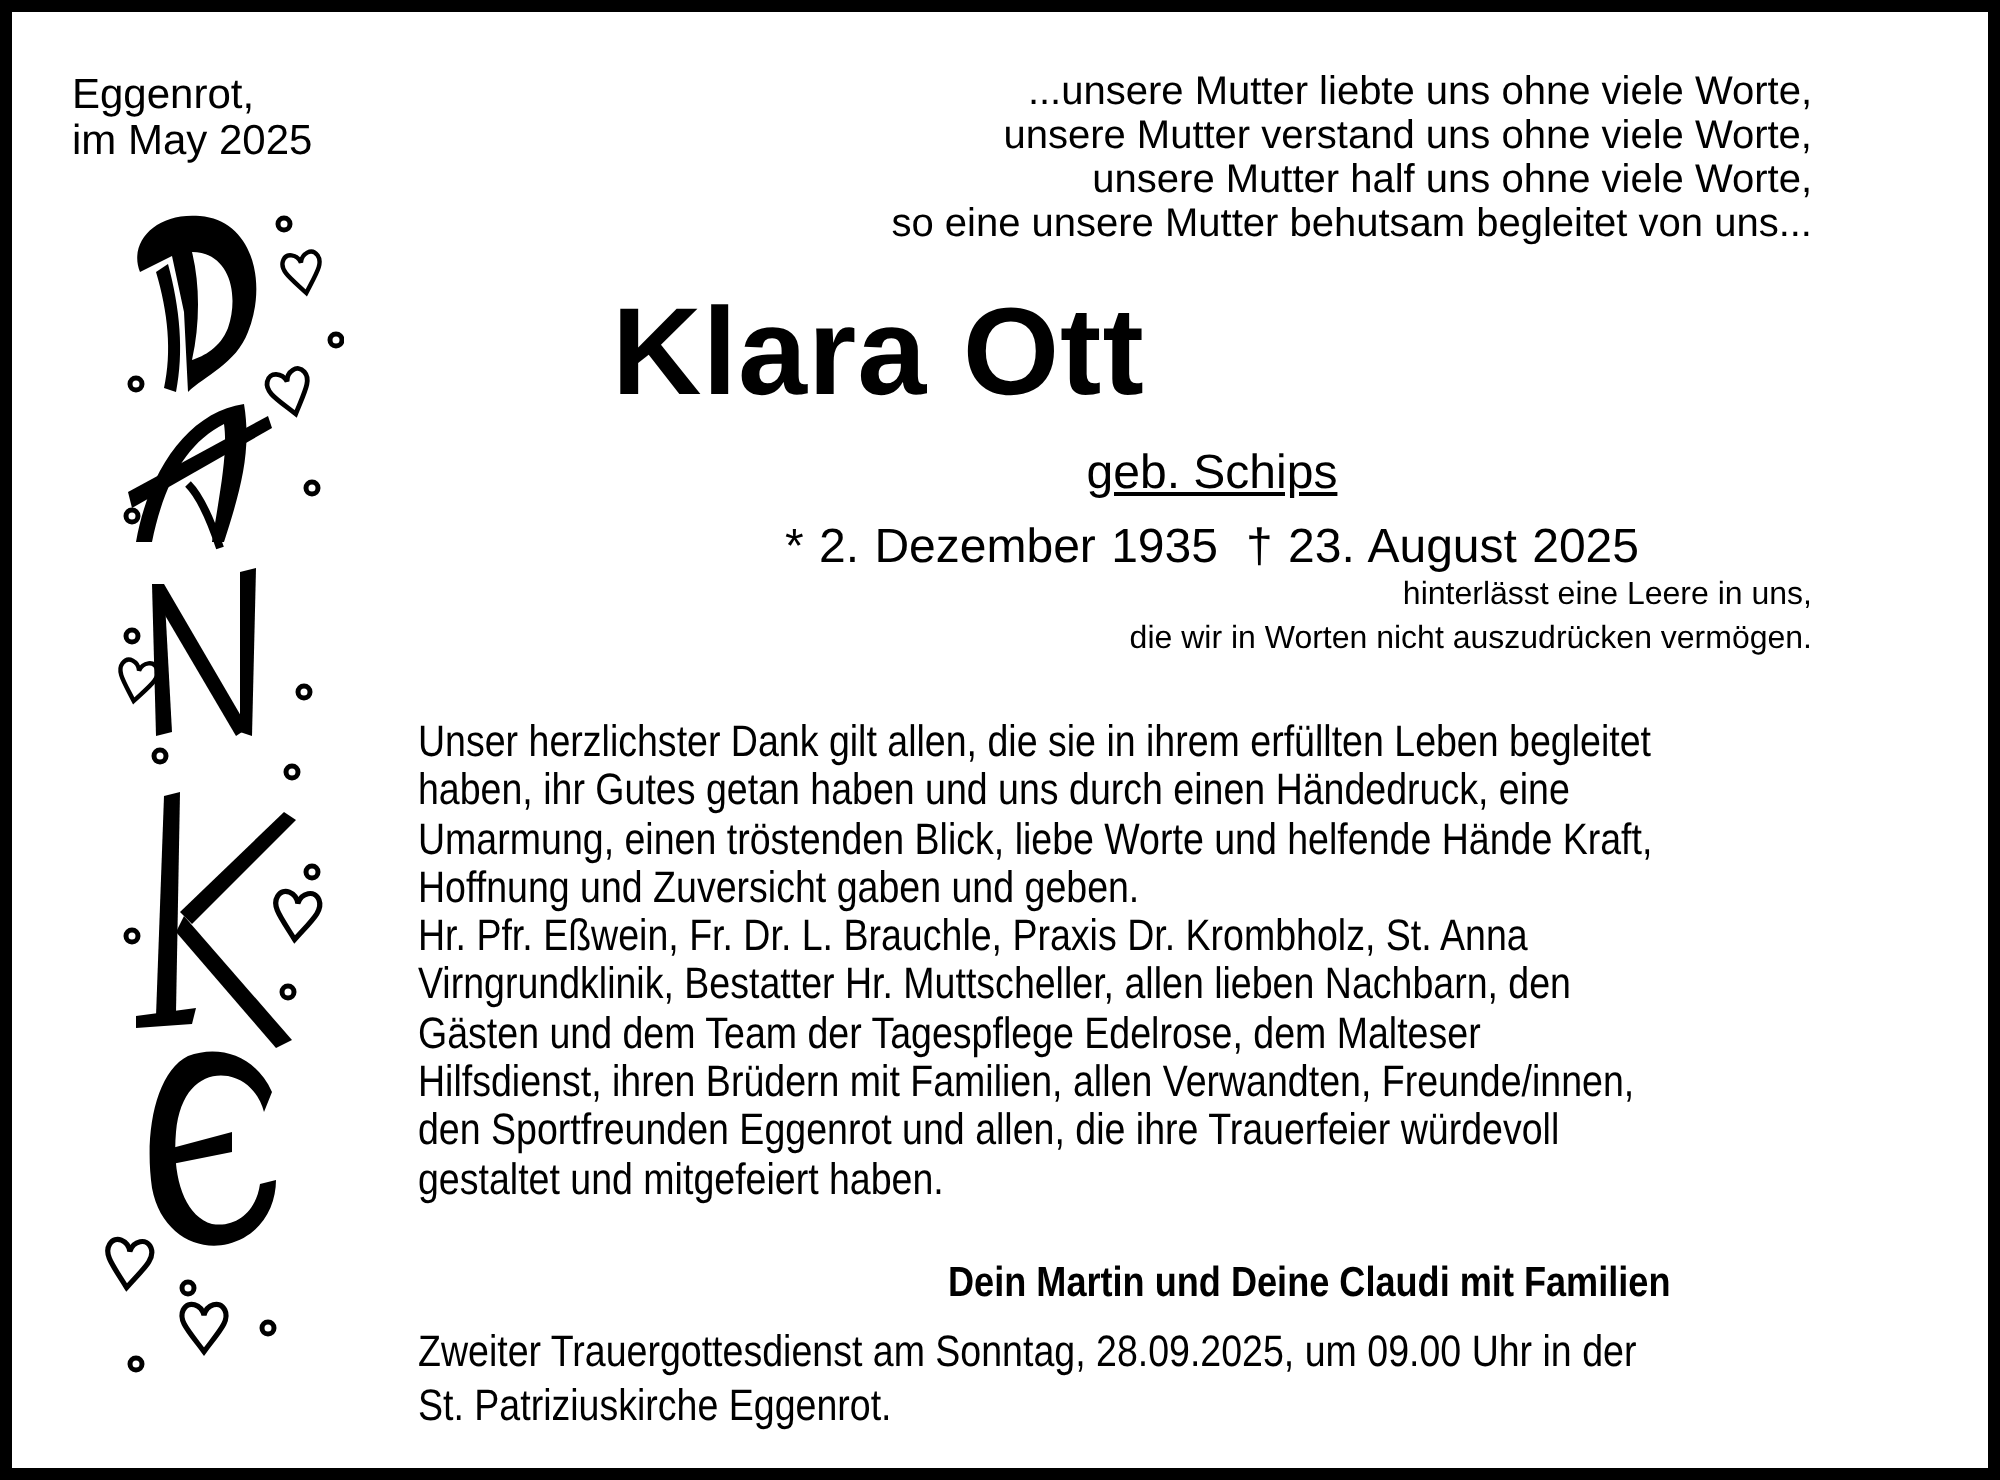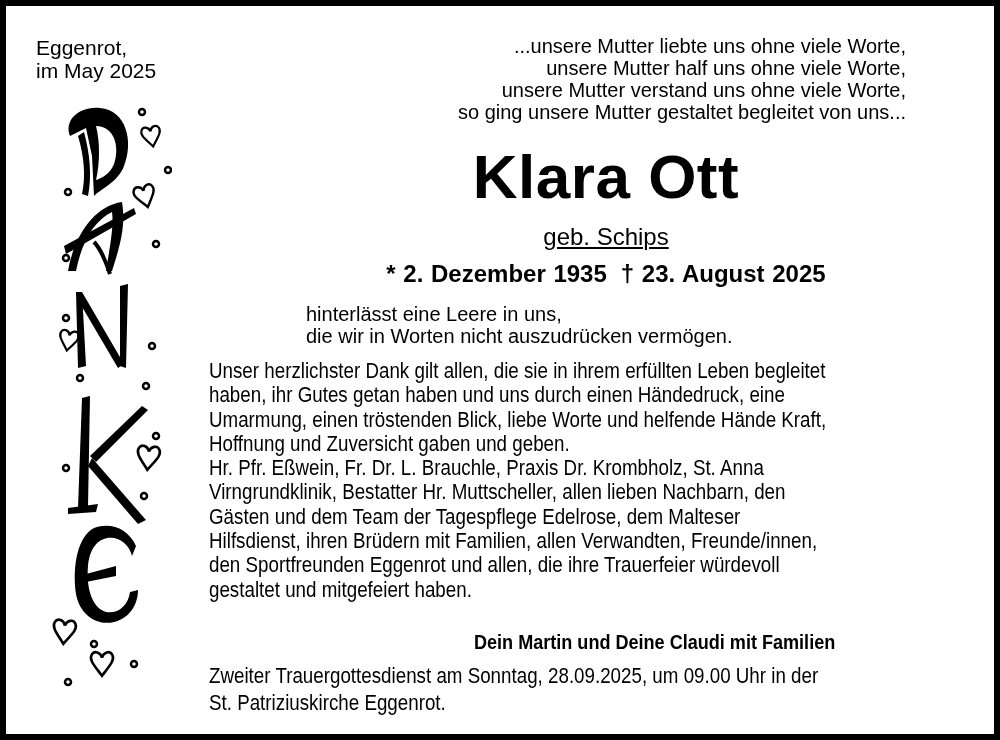--- a/index.html
+++ b/index.html
@@ -1,45 +1,45 @@
 <!DOCTYPE html>
 <html><head>
 <meta charset="utf-8">
 <style>
   html, body { margin: 0; padding: 0; background: #ffffff; }
   body { width: 1000px; height: 740px; overflow: hidden; position: relative; font-family: "Liberation Sans", sans-serif; color: #000; }
   .frame { position: absolute; left: 0; top: 0; width: 1000px; height: 740px; box-sizing: border-box; border: 6px solid #000; background: #fff; padding-left: 44px; }
   .place-date { position: absolute; left: 30px; top: 30px; font-size: 21px; line-height: 23px; }
   .poem { position: absolute; left: 300px; width: 600px; top: 29px; text-align: right; font-size: 20px; line-height: 22px; }
-  .name { position: absolute; left: 300px; width: 600px; top: 136px; text-align: center; font-size: 62px; font-weight: bold; line-height: 70px; letter-spacing: 0.5px; }
+  .name { position: absolute; left: 300px; width: 600px; top: 136px; font-size: 62px; font-weight: bold; line-height: 70px; letter-spacing: 0.5px; }
   .born-name { position: absolute; left: 300px; width: 600px; top: 217px; text-align: center; font-size: 24px; line-height: 28px; text-decoration: underline; }
-  .dates { position: absolute; left: 300px; width: 600px; top: 254px; text-align: center; font-size: 24px; line-height: 28px; word-spacing: 1px; font-weight: bold; }
+  .dates { position: absolute; left: 300px; width: 600px; top: 254px; text-align: center; font-size: 24px; line-height: 28px; word-spacing: 1px; }
   .dates .sep { display: inline-block; width: 14px; }
-  .subline { position: absolute; left: 300px; width: 600px; top: 297px; text-align: left; font-size: 20px; line-height: 22px; }
+  .subline { position: absolute; left: 300px; width: 600px; top: 281px; text-align: right; font-size: 16px; line-height: 22px; }
   .body-text { position: absolute; left: 203px; top: 353px; width: 900px; font-size: 22px; line-height: 24.3px; transform: scaleX(0.853); transform-origin: left top; white-space: nowrap; }
   .body-text div { height: 24.3px; }
   .signature { position: absolute; left: 468px; top: 624px; font-size: 21px; font-weight: bold; line-height: 24px; transform: scaleX(0.86); transform-origin: left top; white-space: nowrap; }
   .service { position: absolute; left: 203px; top: 656px; font-size: 22px; line-height: 27px; transform: scaleX(0.853); transform-origin: left top; white-space: nowrap; }
   .danke { position: absolute; left: 38px; top: 96px; width: 134px; height: 604px; }
 </style>
 </head>
 <body>
 
 <div class="frame">
 
   <div class="place-date">
     <div>Eggenrot,</div>
     <div>im May 2025</div>
   </div>
 
   <div class="poem">
     <div>...unsere Mutter liebte uns ohne viele Worte,</div>
+    <div>unsere Mutter verstand uns ohne viele Worte,</div>
     <div>unsere Mutter half uns ohne viele Worte,</div>
-    <div>unsere Mutter verstand uns ohne viele Worte,</div>
-    <div>so ging unsere Mutter gestaltet begleitet von uns...</div>
+    <div>so eine unsere Mutter behutsam begleitet von uns...</div>
   </div>
 
   <div class="name">Klara Ott</div>
   <div class="born-name">geb. Schips</div>
   <div class="dates">
     <span>* 2. Dezember 1935</span><span class="sep"></span><span>† 23. August 2025</span>
   </div>
 
   <div class="subline">
     <div>hinterlässt eine Leere in uns,</div>

